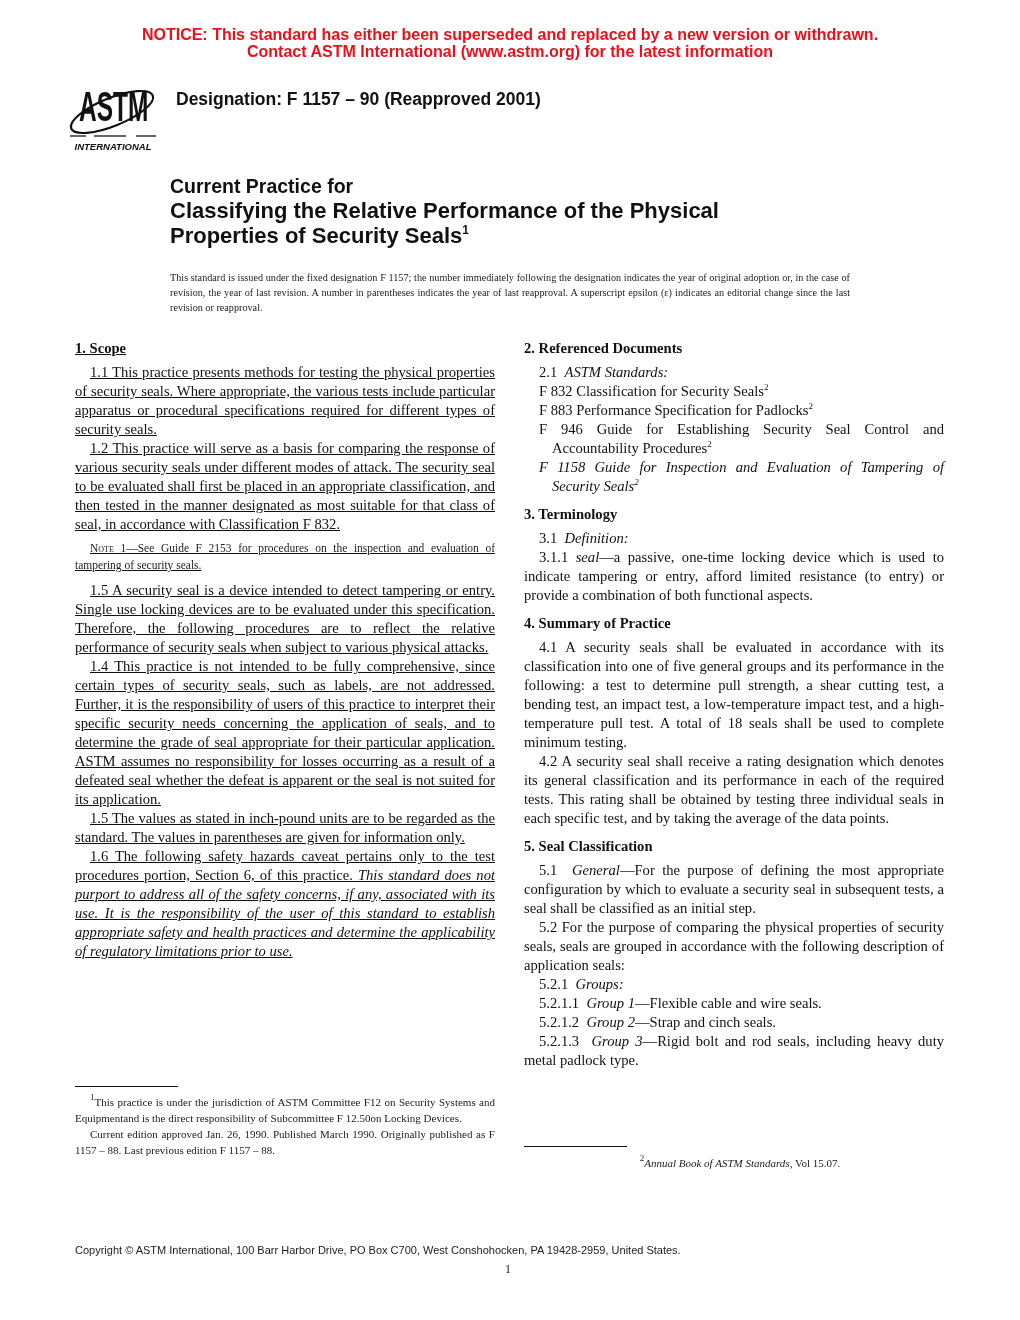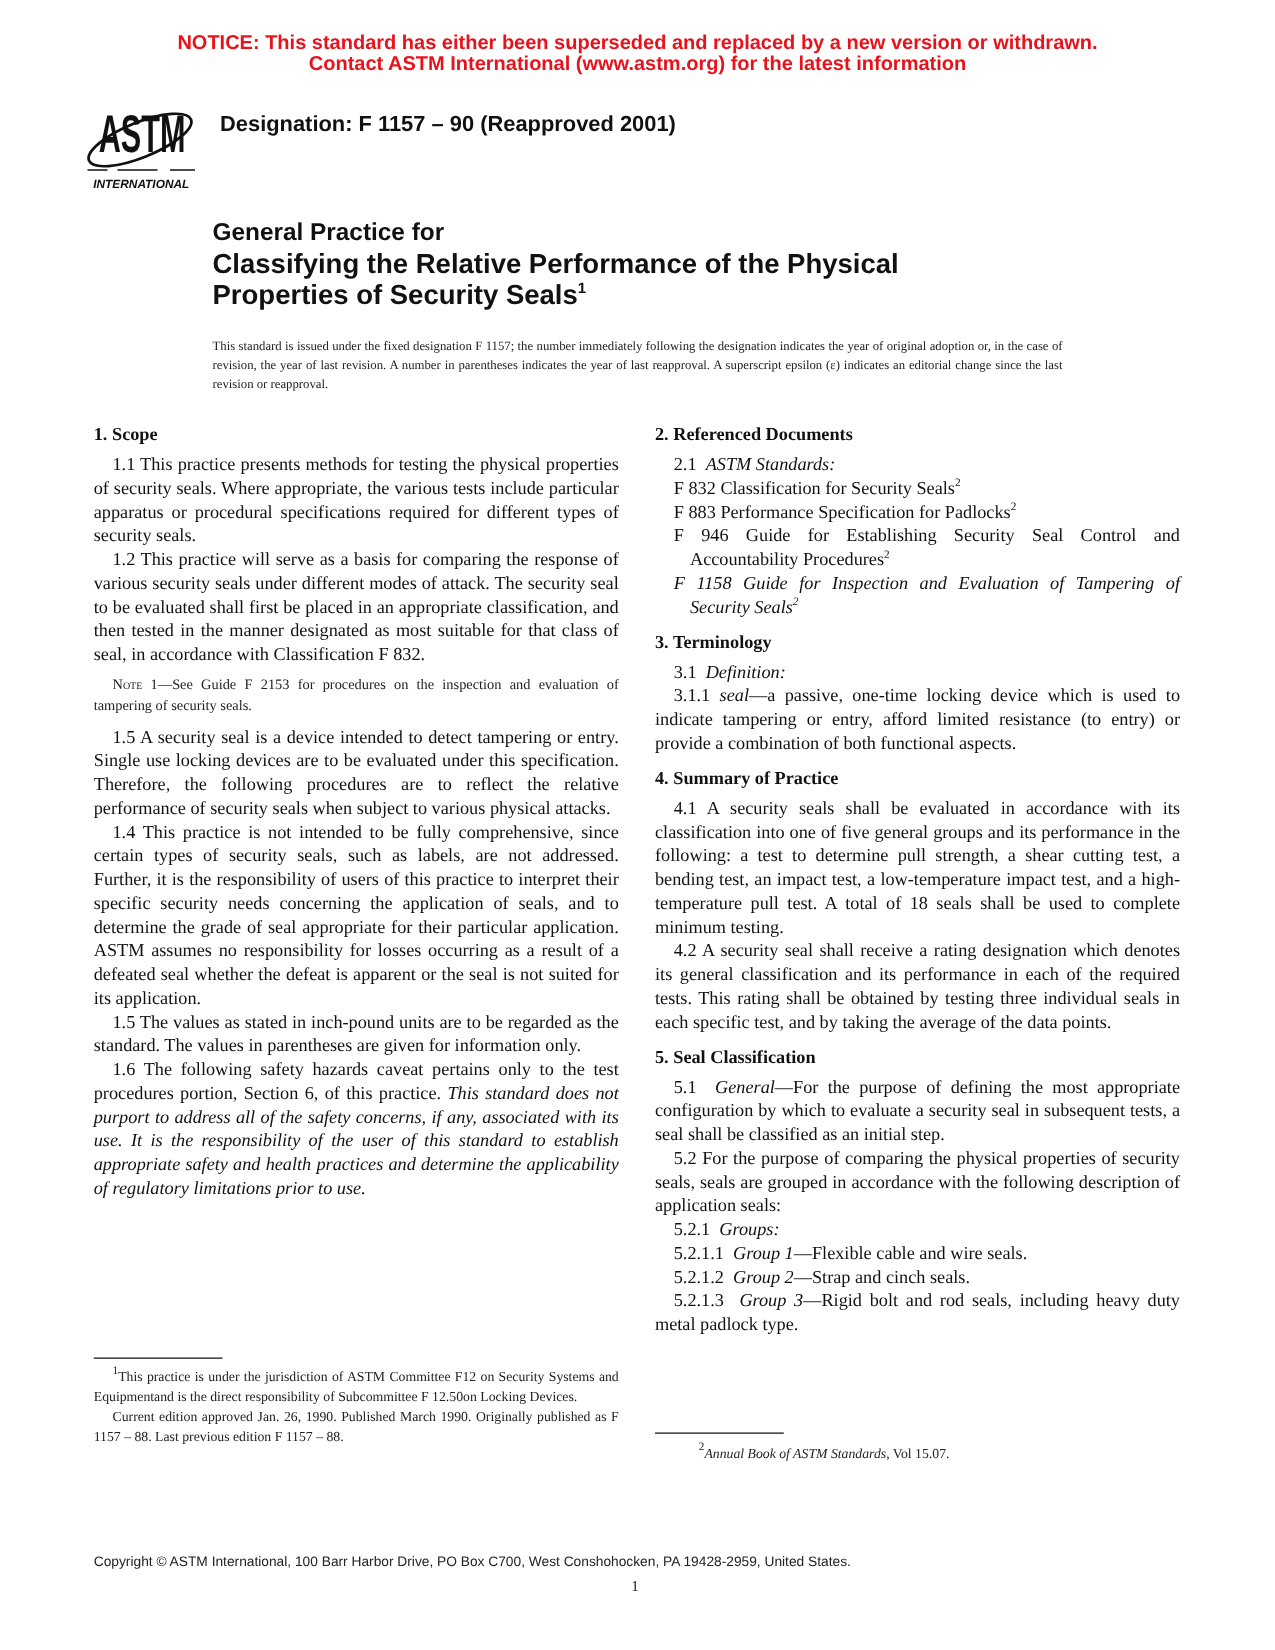--- a/index.html
+++ b/index.html
@@ -15,39 +15,39 @@
 
   #title-block { position: absolute; left: 170px; top: 174px; width: 700px; font-weight: bold; color: #111; }
   #title-pre { font-size: 19.5px; line-height: 24px; }
   .title-main { font-size: 22px; line-height: 25px; }
   #title-block sup { font-size: 12px; vertical-align: 9px; line-height: 0; }
 
   #issuance { position: absolute; left: 170px; top: 270px; width: 680px; font-size: 10.2px; line-height: 15px;
     text-align: justify; color: #222; }
 
   .col { position: absolute; top: 338px; width: 420px; font-size: 14.6px; line-height: 19px; }
-  #col-left { left: 75px; }
+  #col-left { left: 75px; text-decoration: underline; }
   #col-right { left: 524px; }
 
   h2.sec { font-size: 14.6px; font-weight: bold; margin: 0 0 5px 0; line-height: 20px; }
   p.para { margin: 0; text-indent: 15px; text-align: justify; }
   p.ref { margin: 0; padding-left: 28px; text-indent: -13px; }
   p.sub { margin: 0; padding-left: 15px; }
   p.note { margin: 6px 0 7px 0; font-size: 11.5px; line-height: 17px; text-indent: 15px; text-align: justify; color: #222; }
   .smallcaps { font-variant: small-caps; }
   .gap { height: 8px; }
   sup.fn { font-size: 9px; vertical-align: 6px; line-height: 0; }
 
   .fn-rule { position: absolute; height: 1px; background: #111; width: 103px; }
   #fn-rule-left { left: 75px; top: 1086px; }
   #fn-rule-right { left: 524px; top: 1146px; }
 
   #footnotes-left { position: absolute; left: 75px; top: 1094px; width: 420px; font-size: 11px; line-height: 16px; color: #222; }
   #footnotes-left p { margin: 0; text-indent: 15px; text-align: justify; }
-  #footnote-right { position: absolute; left: 559px; top: 1155px; width: 400px; font-size: 11px; line-height: 16px; color: #222; }
+  #footnote-right { position: absolute; left: 540px; top: 1155px; width: 400px; font-size: 11px; line-height: 16px; color: #222; text-align: center; }
 
   #copyright { position: absolute; left: 75px; top: 1213px; font-size: 11px; color: #222; margin-top: 31px; }
   #page-number { position: absolute; left: 505px; top: 1262px; font-size: 12px; color: #222; }
 </style>
 </head>
 <body>
 
 <div id="notice" class="sans">
   <div>NOTICE: This standard has either been superseded and replaced by a new version or withdrawn.</div>
   <div>Contact ASTM International (www.astm.org) for the latest information</div>
@@ -60,21 +60,21 @@
     <line x1="6" y1="62" x2="22" y2="62" stroke="#111" stroke-width="1.3"></line>
     <line x1="30" y1="62" x2="62" y2="62" stroke="#111" stroke-width="1.3"></line>
     <line x1="72" y1="62" x2="92" y2="62" stroke="#111" stroke-width="1.3"></line>
     <text x="49" y="76" text-anchor="middle" font-family="Liberation Sans, sans-serif" font-style="italic" font-weight="bold" font-size="9.5" fill="#111">INTERNATIONAL</text>
   </svg>
 </div>
 
 <div id="designation" class="sans">Designation: F 1157 – 90 (Reapproved 2001)</div>
 
 <div id="title-block" class="sans">
-  <div id="title-pre">General Practice for</div>
+  <div id="title-pre">Current Practice for</div>
   <div class="title-main">Classifying the Relative Performance of the Physical</div>
   <div class="title-main"><span>Properties of Security Seals</span><sup>1</sup></div>
 </div>
 
 <div id="issuance" class="serif">This standard is issued under the fixed designation F 1157; the number immediately following the designation indicates the year of original adoption or, in the case of revision, the year of last revision. A number in parentheses indicates the year of last reapproval. A superscript epsilon (ε) indicates an editorial change since the last revision or reapproval.</div>
 
 <div id="col-left" class="col serif">
   <h2 class="sec">1. Scope</h2>
   <p class="para">1.1 This practice presents methods for testing the physical properties of security seals. Where appropriate, the various tests include particular apparatus or procedural specifications required for different types of security seals.</p>
   <p class="para">1.2 This practice will serve as a basis for comparing the response of various security seals under different modes of attack. The security seal to be evaluated shall first be placed in an appropriate classification, and then tested in the manner designated as most suitable for that class of seal, in accordance with Classification F 832.</p>

